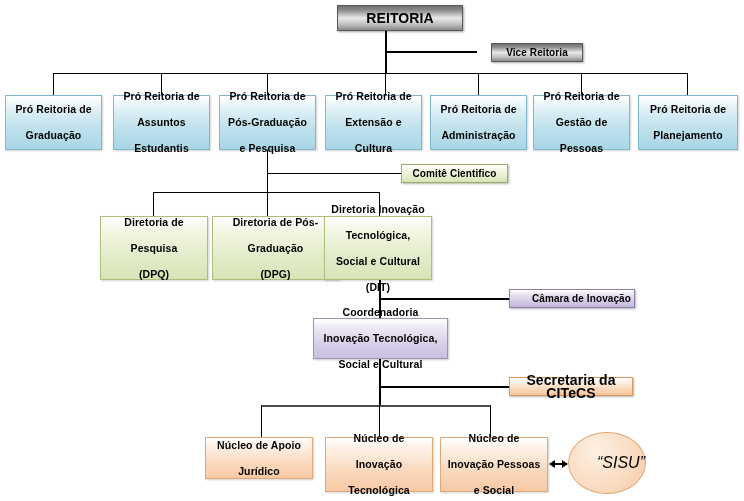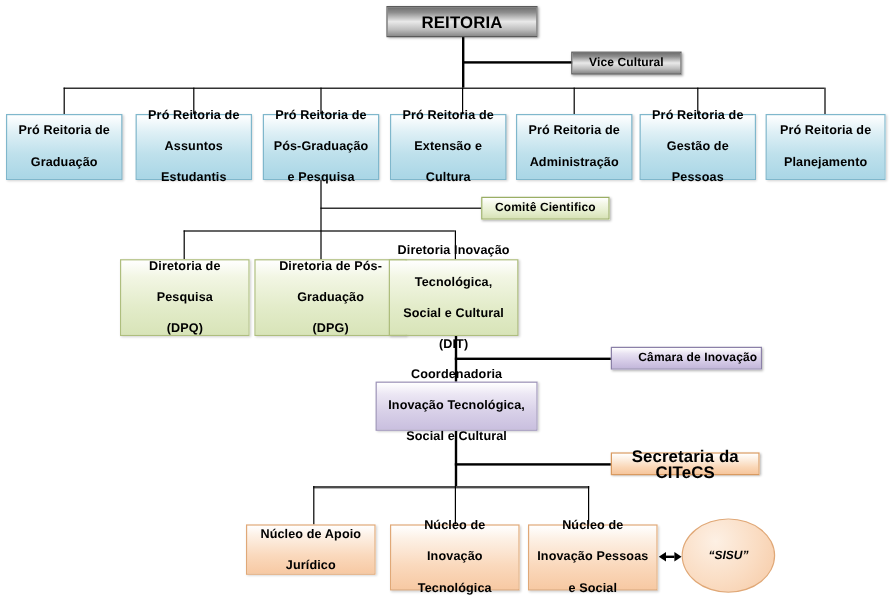--- a/index.html
+++ b/index.html
@@ -32,20 +32,21 @@
     z-index:4;
   }
   .node span{display:block;width:100%;}
 
   
   .silver{
     background:linear-gradient(to bottom,#6f6f6f 0%,#8d8d8d 18%,#e9e9e9 50%,#bdbdbd 78%,#8a8a8a 100%);
     border:1px solid #5a5a5a;
     box-shadow:1px 1px 2px rgba(0,0,0,.35);
     color:#000;
+    margin-left:15px;
   }
   .blue{
     background:linear-gradient(to bottom,#ffffff 0%,#dff0f6 26%,#bfe1ec 60%,#a9d6e6 100%);
     border:1px solid #7fb7cc;
     box-shadow:1px 1px 2px rgba(0,0,0,.18);
     align-items:center;
   }
   .green{
     background:linear-gradient(to bottom,#ffffff 0%,#f2f6e4 22%,#e3ecca 62%,#d8e4b8 100%);
     border:1px solid #aebe7d;
@@ -79,23 +80,23 @@
     box-shadow:1px 1px 2px rgba(0,0,0,.3);
   }
 
   
   .ellipse{
     position:absolute;
     box-sizing:border-box;
     border-radius:50%;
     display:flex;
     align-items:center;
-    justify-content:center;
-    font-size:10px;
-    font-weight:bold;
+    justify-content:flex-end;
+    font-size:16px;
+    font-weight:normal;
     font-style:italic;
     color:#000;
     background:radial-gradient(circle at 36% 30%,#fdf0e4 0%,#fadcc2 55%,#f6c9a4 100%);
     border:1px solid #e0a877;
     z-index:4;
   }
 
   
   .ln{position:absolute;background:#000000;z-index:1;}
   .lnh{height:1px;}
@@ -156,21 +157,21 @@
   <div class="ln ln-thick" style="left:261px;top:405px;width:230px;"></div>
   <div class="ln lnv" style="left:261px;top:405px;height:32px;"></div>
   <div class="ln lnv" style="left:379px;top:405px;height:32px;"></div>
   <div class="ln lnv" style="left:490px;top:405px;height:32px;"></div>
 
   <div class="node silver" style="left:322px;top:5px;width:126px;height:26px;font-size:14px;">
     <span>REITORIA</span>
   </div>
 
   <div class="node silver" style="left:476px;top:43px;width:92px;height:19px;font-size:10px;">
-    <span>Vice Cultural</span>
+    <span>Vice Reitoria</span>
   </div>
 
   <div class="node blue" style="left:5px;top:95px;width:97px;height:55px;">
     <span>
       <span>Pró Reitoria de</span><br>
       <span>Graduação</span>
     </span>
   </div>
 
   <div class="node blue" style="left:113px;top:95px;width:97px;height:55px;">

